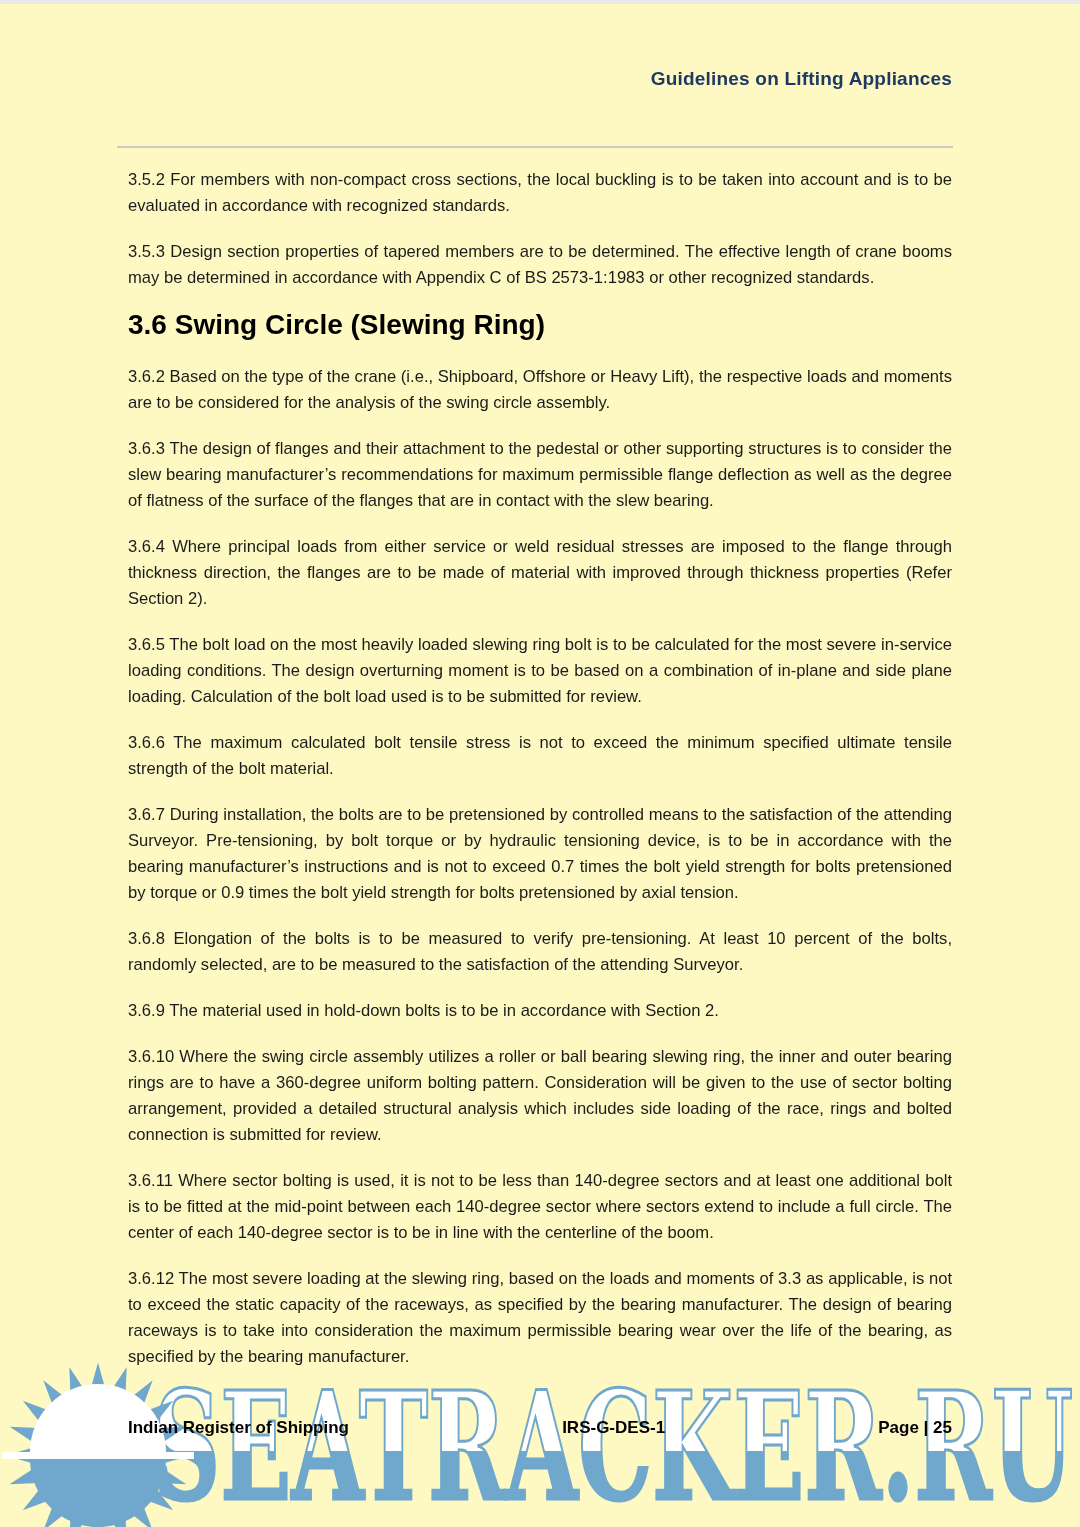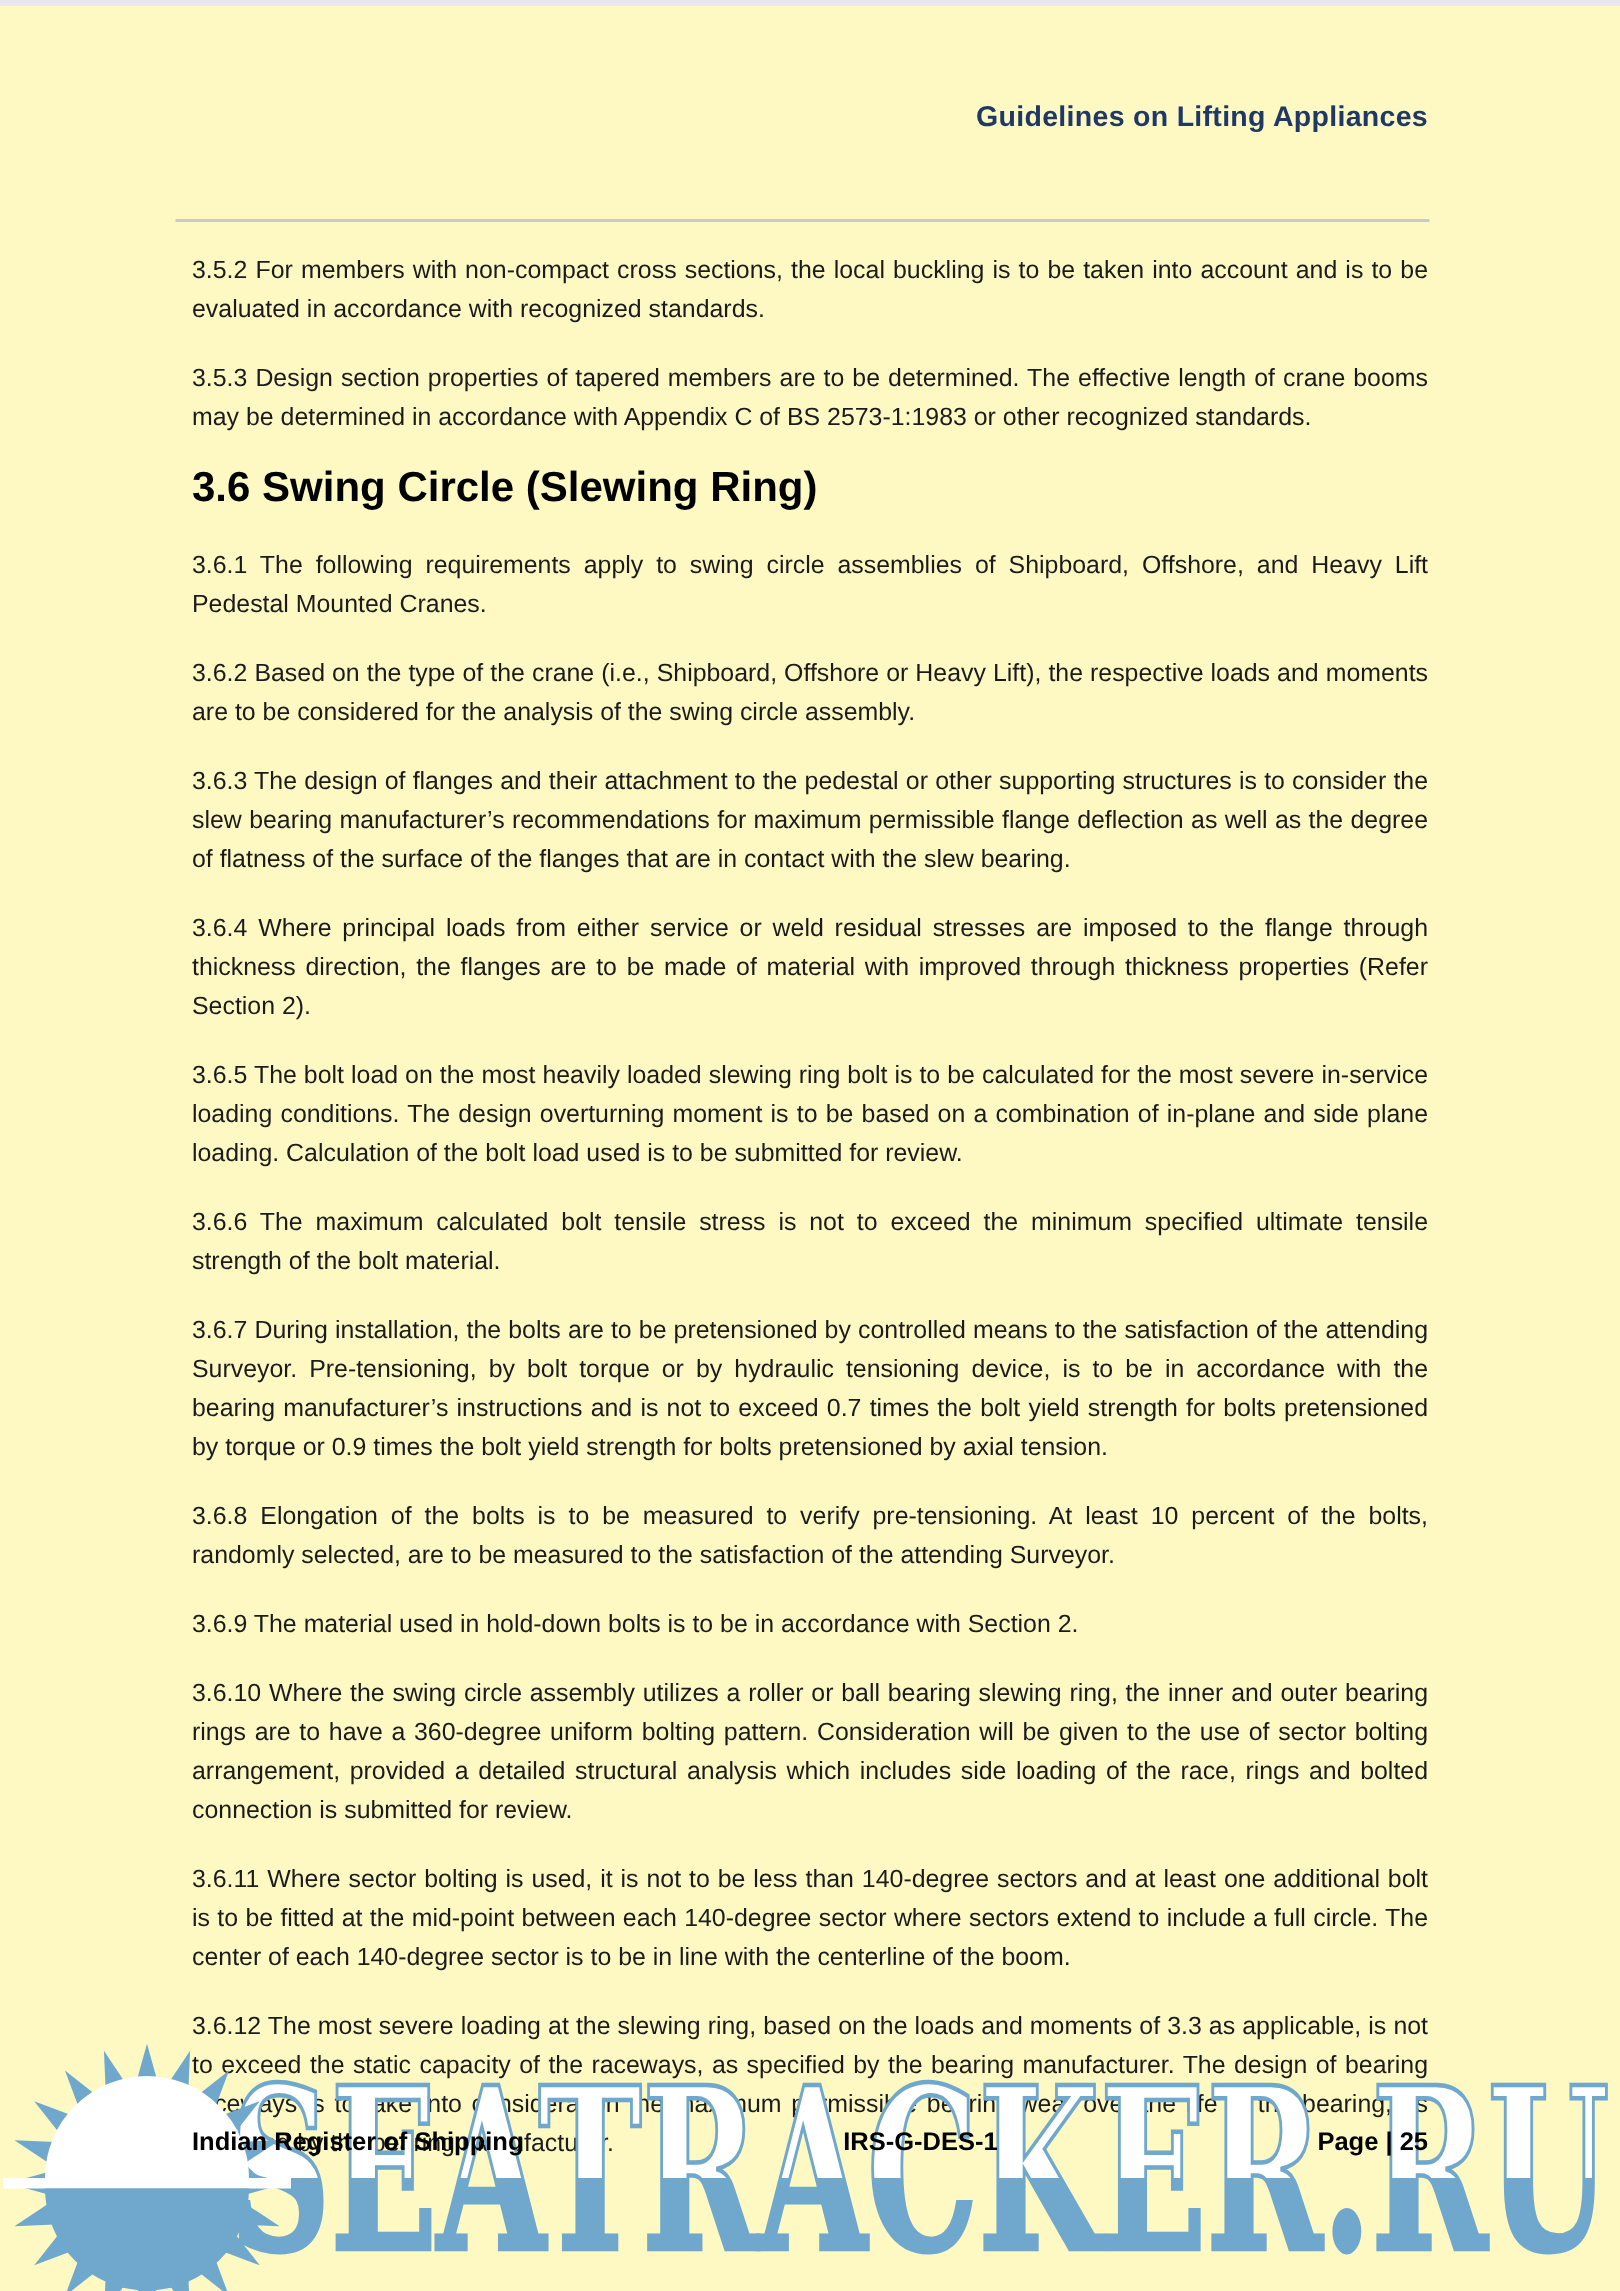--- a/index.html
+++ b/index.html
@@ -98,21 +98,20 @@
   <div class="header">
     <div class="header-title">Guidelines on Lifting Appliances</div>
   </div>
 
   <div class="header-rule"></div>
 
   <div class="content">
     <p class="para">3.5.2 For members with non-compact cross sections, the local buckling is to be taken into account and is to be evaluated in accordance with recognized standards.</p>
     <p class="para">3.5.3 Design section properties of tapered members are to be determined. The effective length of crane booms may be determined in accordance with Appendix C of BS 2573-1:1983 or other recognized standards.</p>
     <h2 class="section-heading">3.6 Swing Circle (Slewing Ring)</h2>
-    <p class="para">3.6.1 The following requirements apply to swing circle assemblies of Shipboard, Offshore, and Heavy Lift Pedestal Mounted Cranes.</p>
     <p class="para">3.6.2 Based on the type of the crane (i.e., Shipboard, Offshore or Heavy Lift), the respective loads and moments are to be considered for the analysis of the swing circle assembly.</p>
     <p class="para">3.6.3 The design of flanges and their attachment to the pedestal or other supporting structures is to consider the slew bearing manufacturer’s recommendations for maximum permissible flange deflection as well as the degree of flatness of the surface of the flanges that are in contact with the slew bearing.</p>
     <p class="para">3.6.4 Where principal loads from either service or weld residual stresses are imposed to the flange through thickness direction, the flanges are to be made of material with improved through thickness properties (Refer Section 2).</p>
     <p class="para">3.6.5 The bolt load on the most heavily loaded slewing ring bolt is to be calculated for the most severe in-service loading conditions. The design overturning moment is to be based on a combination of in-plane and side plane loading. Calculation of the bolt load used is to be submitted for review.</p>
     <p class="para">3.6.6 The maximum calculated bolt tensile stress is not to exceed the minimum specified ultimate tensile strength of the bolt material.</p>
     <p class="para">3.6.7 During installation, the bolts are to be pretensioned by controlled means to the satisfaction of the attending Surveyor. Pre-tensioning, by bolt torque or by hydraulic tensioning device, is to be in accordance with the bearing manufacturer’s instructions and is not to exceed 0.7 times the bolt yield strength for bolts pretensioned by torque or 0.9 times the bolt yield strength for bolts pretensioned by axial tension.</p>
     <p class="para">3.6.8 Elongation of the bolts is to be measured to verify pre-tensioning. At least 10 percent of the bolts, randomly selected, are to be measured to the satisfaction of the attending Surveyor.</p>
     <p class="para">3.6.9 The material used in hold-down bolts is to be in accordance with Section 2.</p>
     <p class="para">3.6.10 Where the swing circle assembly utilizes a roller or ball bearing slewing ring, the inner and outer bearing rings are to have a 360-degree uniform bolting pattern. Consideration will be given to the use of sector bolting arrangement, provided a detailed structural analysis which includes side loading of the race, rings and bolted connection is submitted for review.</p>
     <p class="para">3.6.11 Where sector bolting is used, it is not to be less than 140-degree sectors and at least one additional bolt is to be fitted at the mid-point between each 140-degree sector where sectors extend to include a full circle. The center of each 140-degree sector is to be in line with the centerline of the boom.</p>

